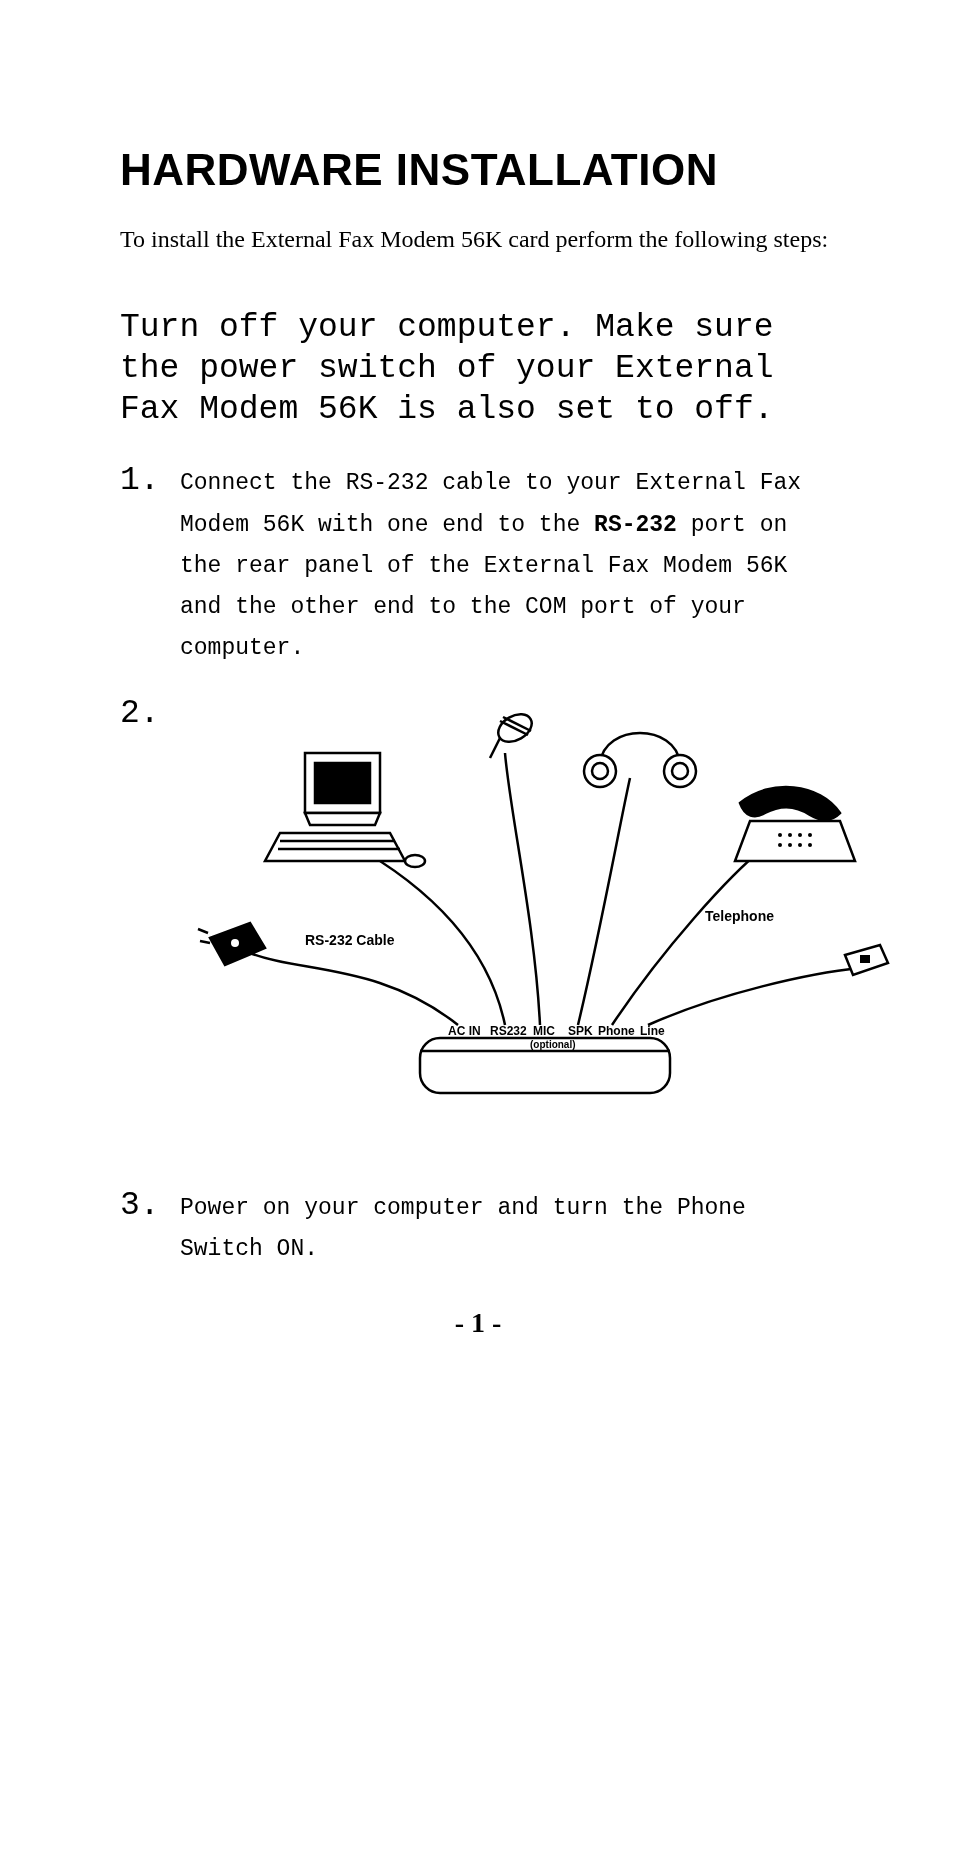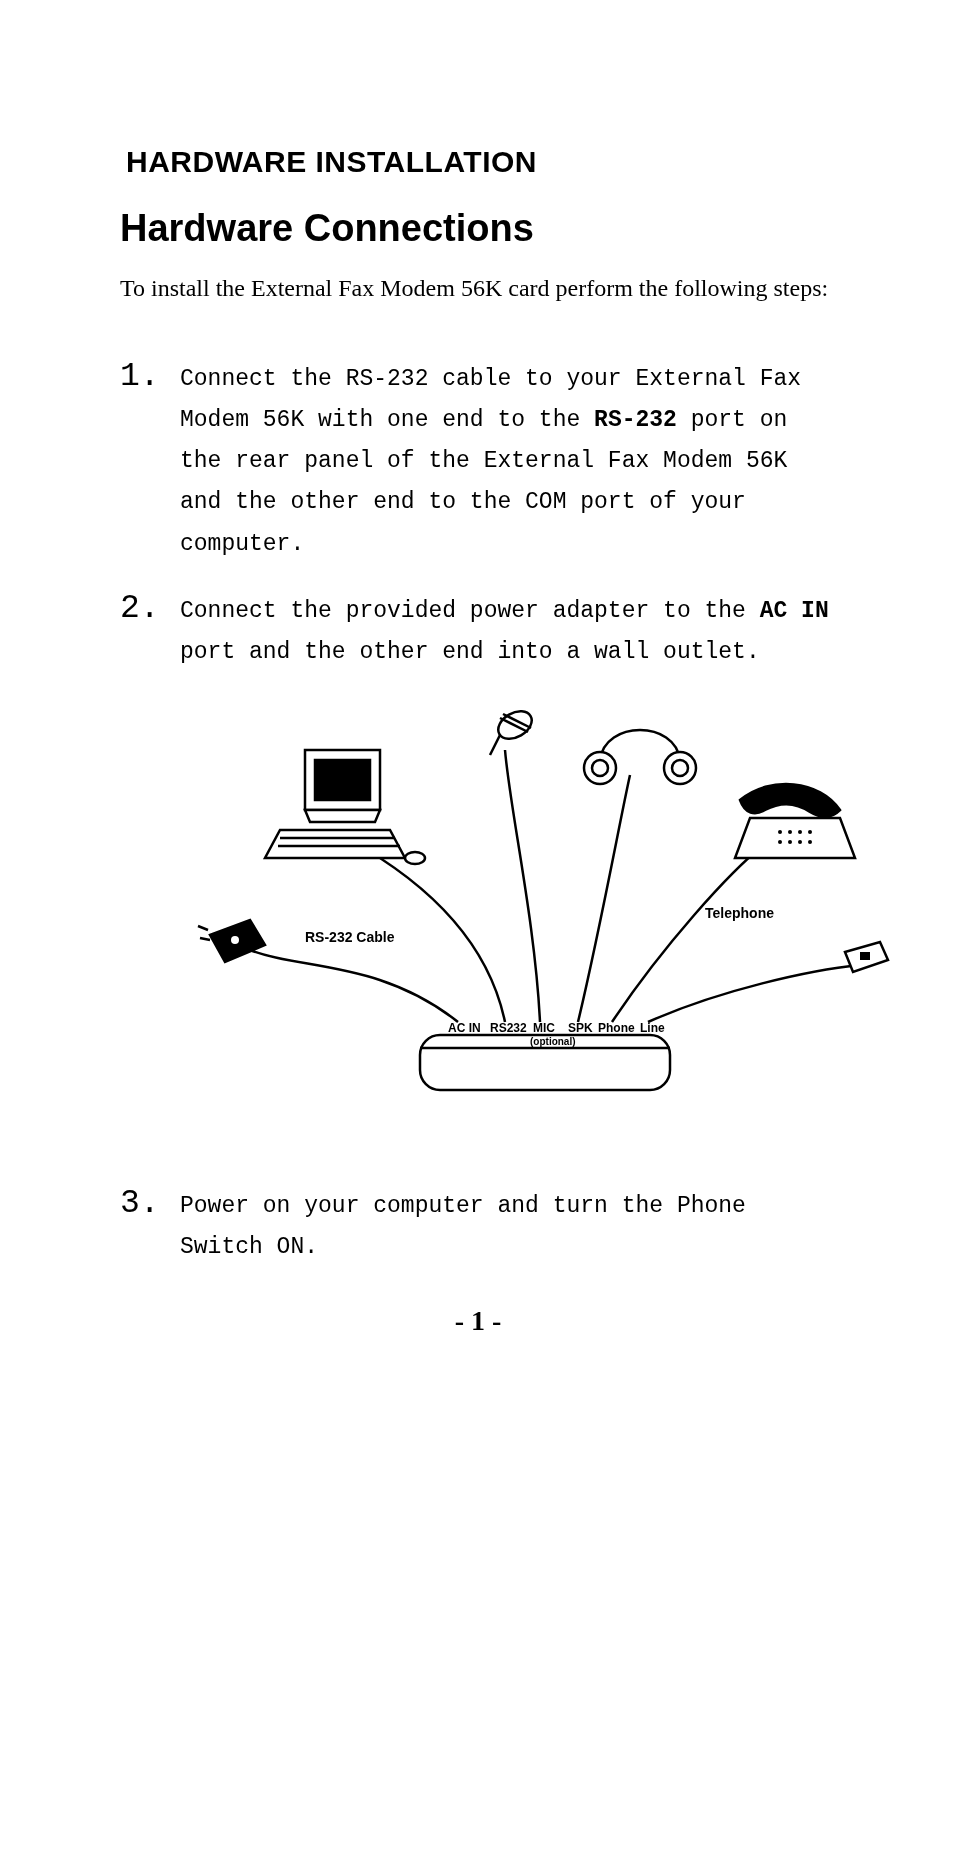--- a/index.html
+++ b/index.html
@@ -10,22 +10,22 @@
     color: #000;
     width: 954px;
   }
   .page {
     padding: 145px 118px 80px 120px;
     box-sizing: border-box;
   }
   h1 {
     font-family: Arial, Helvetica, sans-serif;
     font-weight: 700;
-    font-size: 30px;
-    margin: 0 0 28px 6px;
+    font-size: 44px;
+    margin: 0 0 28px 0;
     letter-spacing: 0.5px;
   }
   h2 {
     font-family: Arial, Helvetica, sans-serif;
     font-weight: 700;
     font-size: 38px;
     margin: 0 0 22px 0;
   }
   .intro {
     font-family: "Times New Roman", Times, serif;
@@ -85,36 +85,33 @@
     margin-top: 40px;
   }
 </style>
 </head>
 <body>
 
 <div class="page">
 
   <h1>HARDWARE INSTALLATION</h1>
 
-  <h2>Hardware Connections</h2>
 
   <p class="intro">To install the External Fax Modem 56K card perform the following steps:</p>
 
   <div class="mono-block">
+    <div class="pre-intro">Turn off your computer. Make sure the power switch of your External Fax Modem 56K is also set to off.</div>
 
     <ol class="steps">
       <li>
         <span class="step-text">
           <span>Connect the RS-232 cable to your External Fax Modem 56K with one end to the </span><span class="bold">RS-232</span><span> port on the rear panel of the External Fax Modem 56K and the other end to the COM port of your computer.</span>
         </span>
       </li>
       <li>
-        <span class="step-text">
-          <span>Connect the provided power adapter to the </span><span class="bold">AC IN</span><span> port and the other end into a wall outlet.</span>
-        </span>
 
         <div class="figure-wrap">
           <svg class="figure" viewBox="0 0 710 430">
             <g stroke="#000" stroke-width="2.5" fill="none">
 
               <rect x="240" y="345" width="250" height="55" rx="20" ry="20" fill="#fff"></rect>
               <line x1="240" y1="358" x2="490" y2="358"></line>
 
               <text x="268" y="342" font-family="Arial" font-size="12" font-weight="700" fill="#000" stroke="none">AC IN</text>
               <text x="310" y="342" font-family="Arial" font-size="12" font-weight="700" fill="#000" stroke="none">RS232</text>

